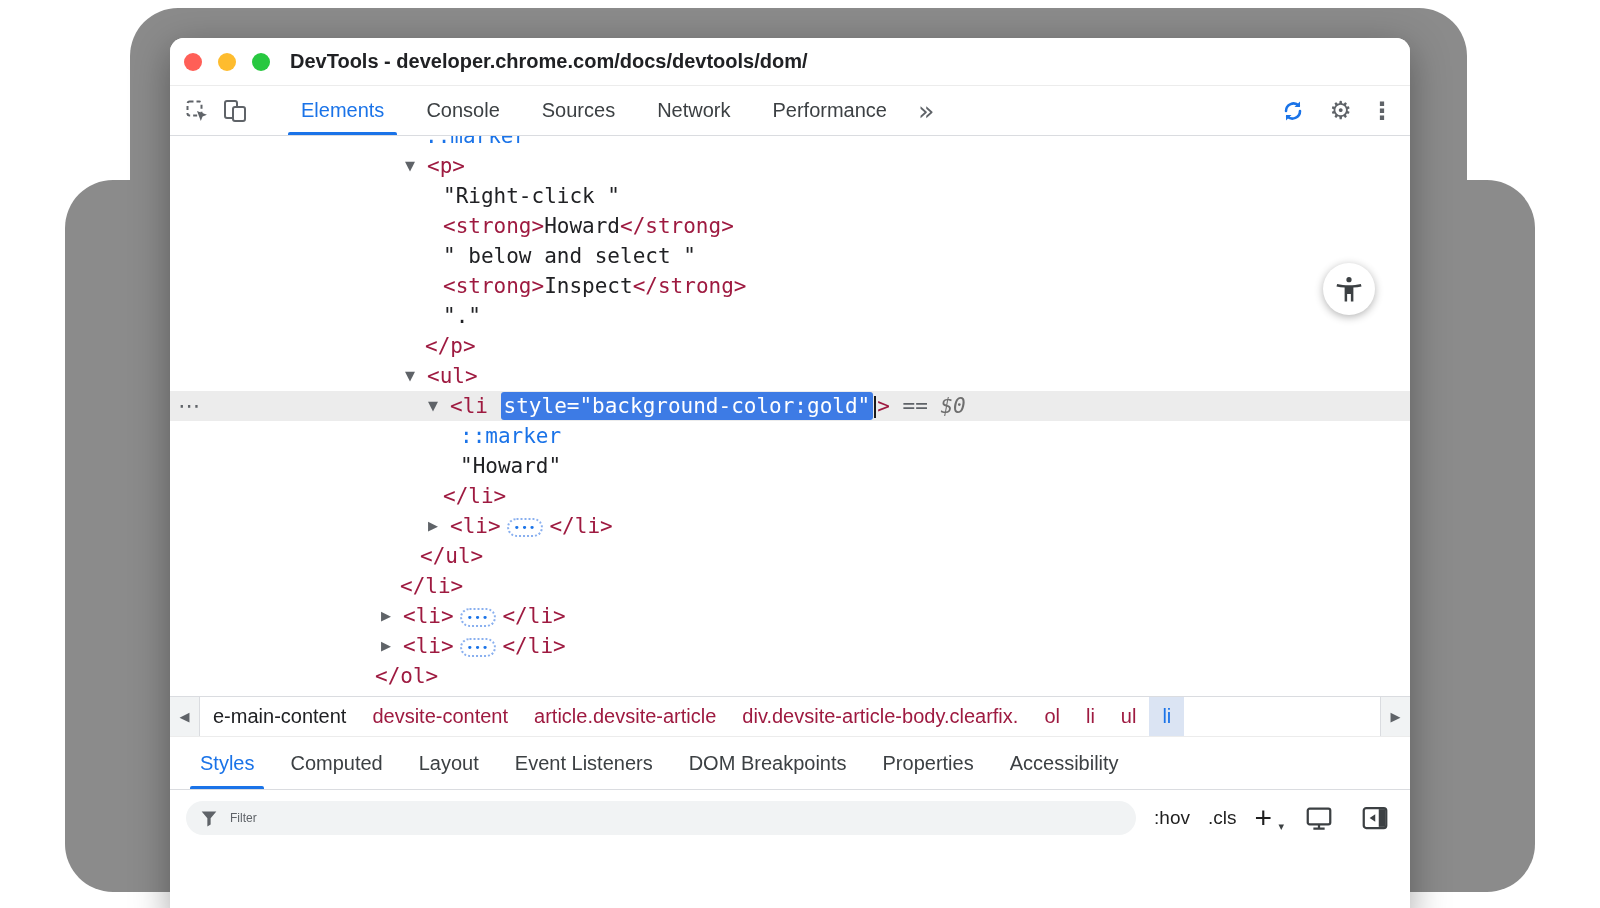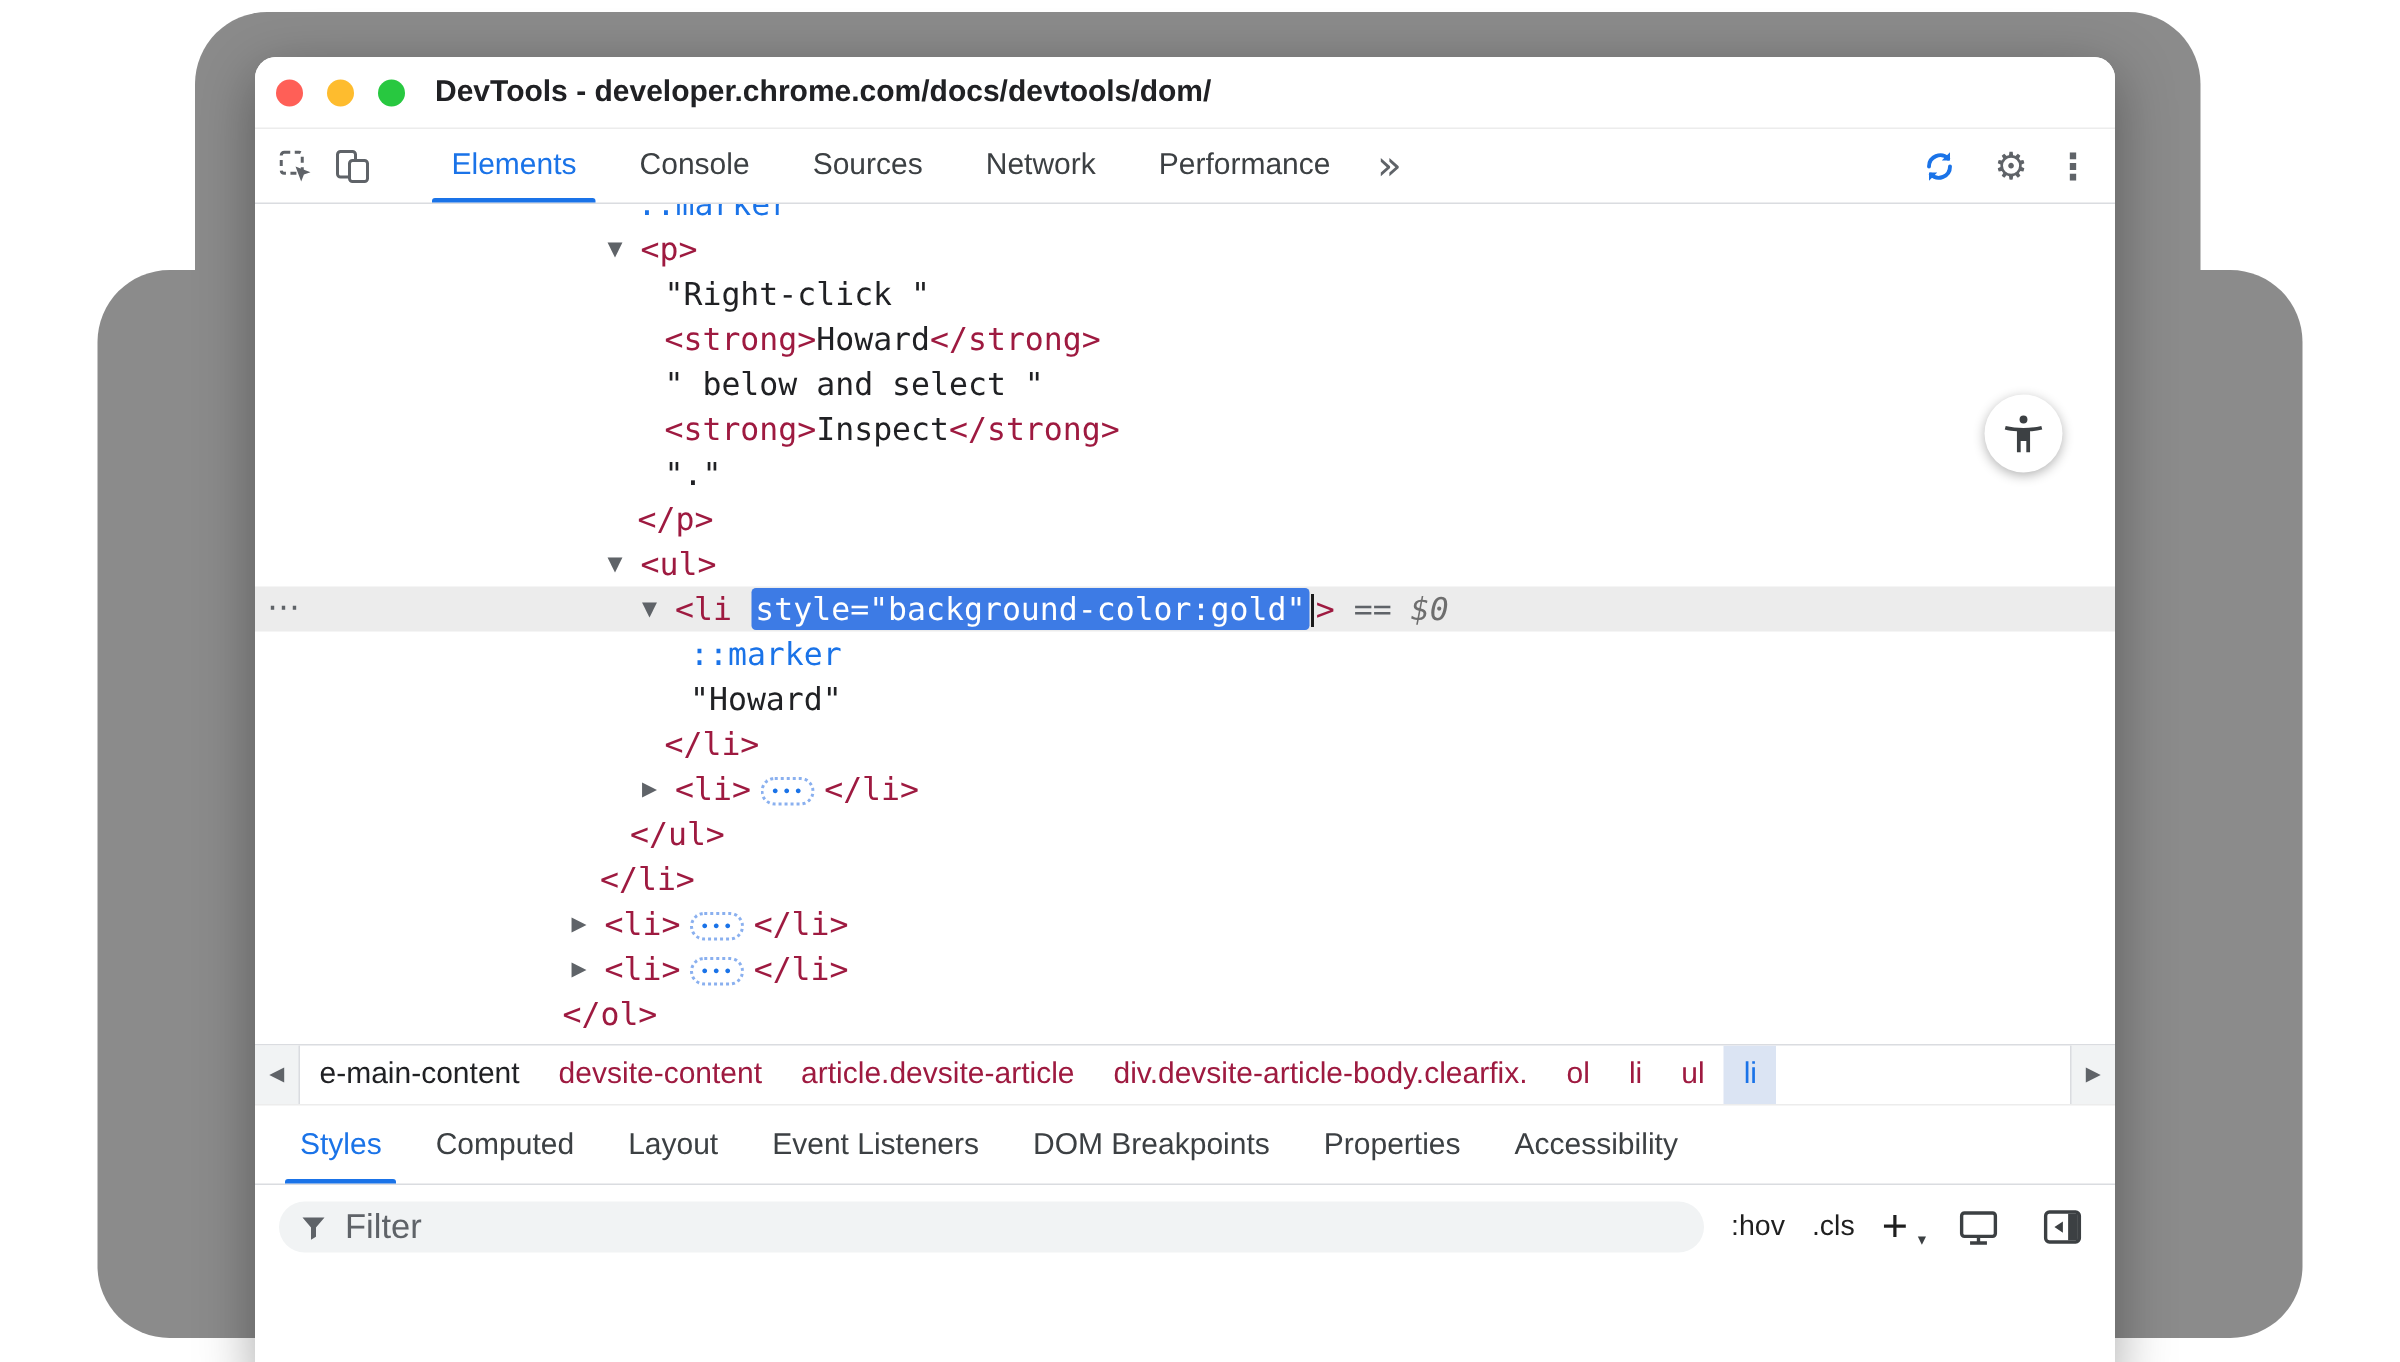--- a/index.html
+++ b/index.html
@@ -88,21 +88,21 @@
   .ptab.active { color:#1a73e8; }
   .ptab.active::after { content:""; position:absolute; left:8px; right:8px; bottom:0;
                         height:3px; background:#1a73e8; border-radius:2px 2px 0 0; }
 
   
   .filter-bar { height:55px; display:flex; align-items:center; gap:18px; padding:0 16px;
                 background:#fff; }
   .filter-pill { flex:1; height:34px; background:#f1f3f4; border-radius:17px;
                  display:flex; align-items:center; gap:10px; padding:0 12px; }
   .filter-pill input { flex:1; border:none; outline:none; background:transparent;
-                       font-size:23px; color:#202124; font-family:"Liberation Sans",sans-serif; }
+                       font-size:12px; color:#202124; font-family:"Liberation Sans",sans-serif; }
   .filter-pill input::placeholder { color:#5f6368; }
   .state-btn { font-size:19px; color:#1f1f1f; white-space:nowrap; }
   .plus-wrap { position:relative; padding-right:10px; }
   .plus { font-size:30px; color:#1f1f1f; line-height:1; }
   .mini-caret { position:absolute; right:-2px; bottom:0; font-size:11px; color:#3c4043; }
 </style>
 </head>
 <body>
 
 <div class="backdrop-top"></div>

